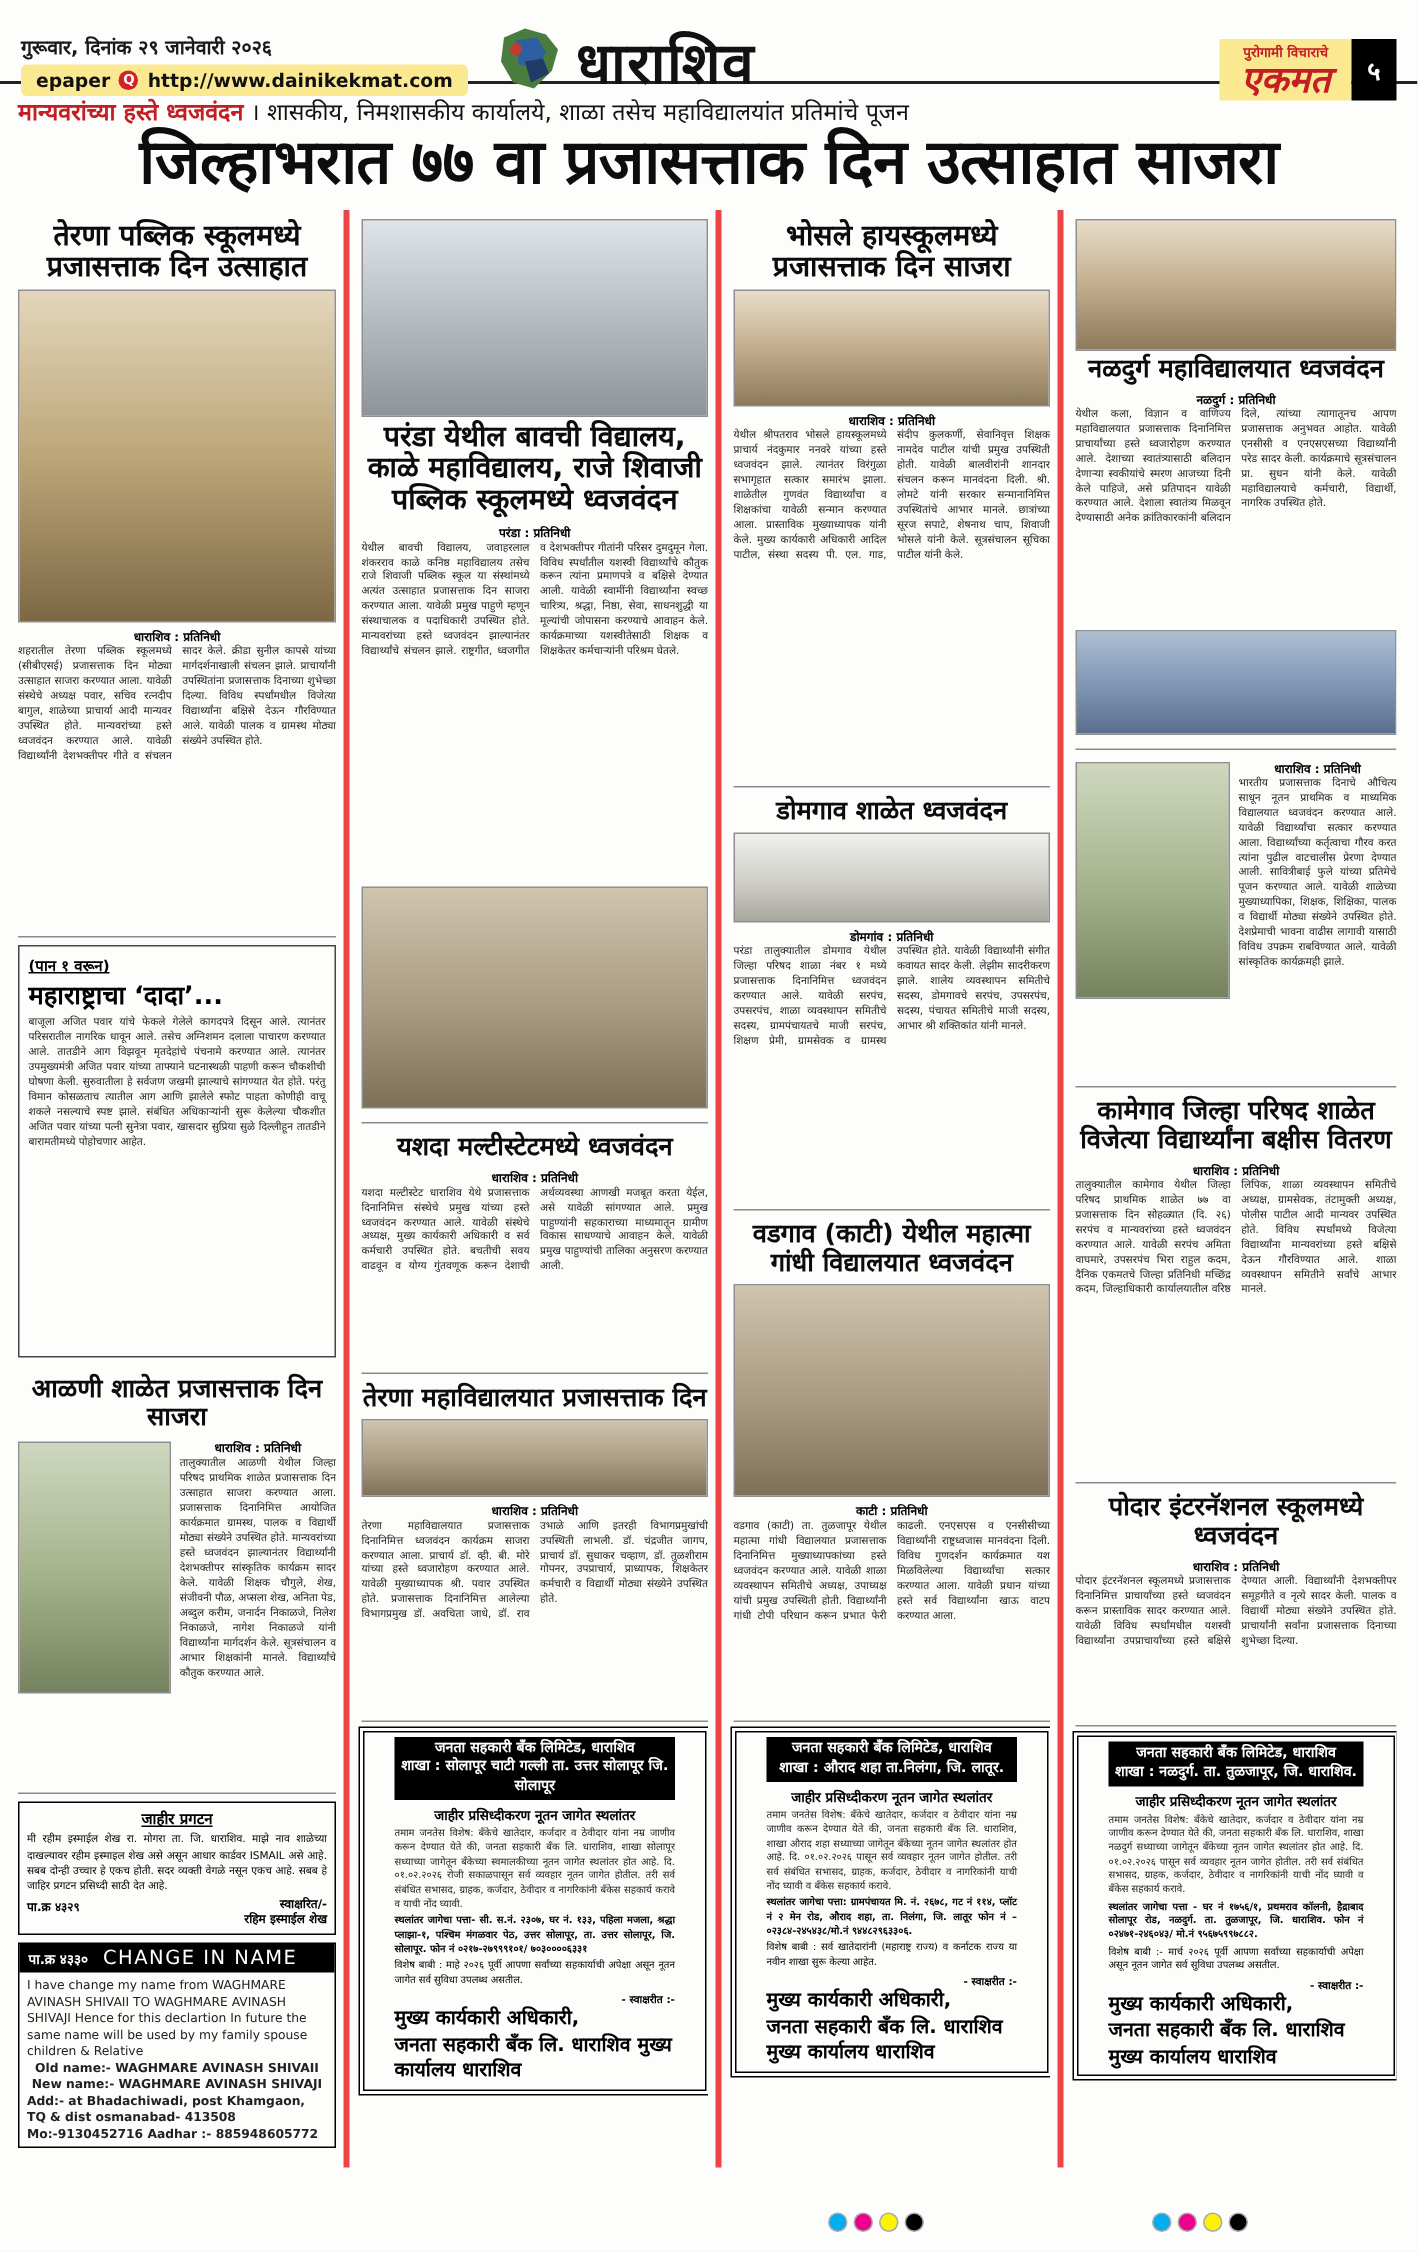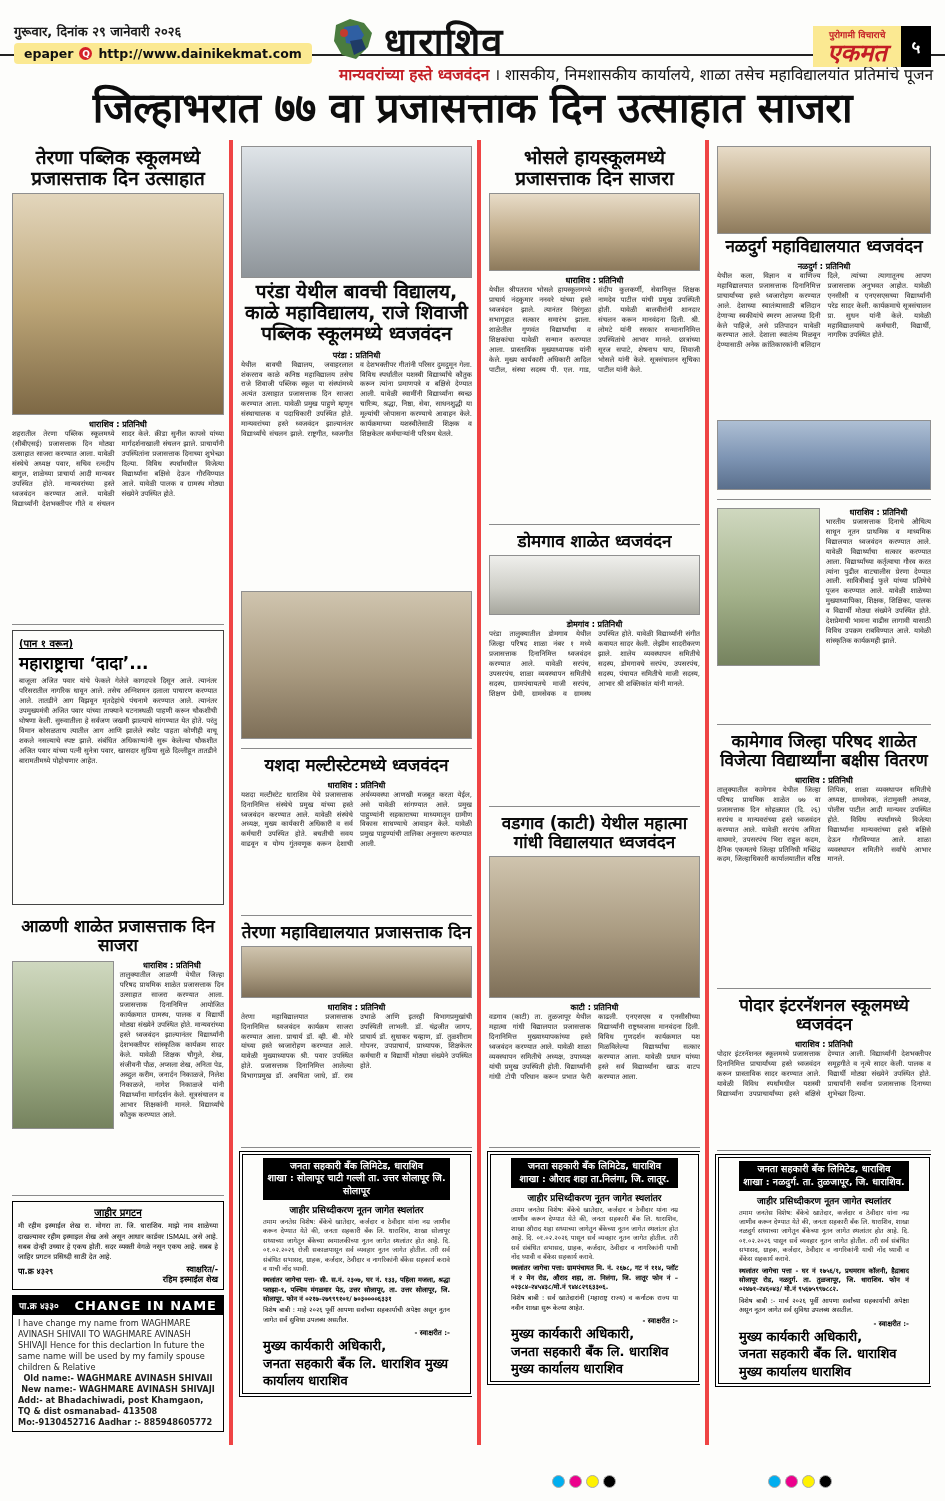--- a/index.html
+++ b/index.html
@@ -15,21 +15,21 @@
   .masthead { position:absolute; left:330px; top:14px; display:flex; align-items:center; gap:8px; }
   .map-ico { width:46px; height:50px; }
   .masthead-title { font-size:38px; font-weight:bold; color:#111; letter-spacing:1px; }
   .hdr-right { position:absolute; right:14px; top:26px; display:flex; align-items:stretch; }
   .brand-box { background:#fbe992; padding:2px 14px; text-align:center; }
   .brand-tag { font-size:9px; font-weight:bold; color:#c41e25; }
   .brand-name { font-size:24px; font-weight:bold; color:#c41e25; font-style:italic; line-height:1; }
   .pageno-box { background:#000; color:#fff; width:30px; display:flex; align-items:center; justify-content:center; font-size:17px; font-weight:bold; }
 
   
-  .kicker-row { text-align:right; padding:7px 12px 2px 12px; font-size:15.5px; }
+  .kicker-row { text-align:left; padding:7px 12px 2px 12px; font-size:15.5px; }
   .kicker-red { color:#c41e25; font-weight:bold; }
   .kicker-black { color:#111; }
   .main-headline { text-align:center; font-size:41px; font-weight:bold; color:#0d0d0d; line-height:1.02; padding:1px 10px 6px 10px; letter-spacing:-0.5px; }
 
   
   .content { display:grid; grid-template-columns:212px 238px 218px 221px; column-gap:10px; padding:4px 12px 0 12px; }
   .col { overflow:hidden; height:1305px; }
   .col + .col { border-left:4px solid #ef4444; padding-left:8px; margin-left:-5px; }
 
   .art { border-bottom:1px solid #8b8b8b; padding:4px 0 6px 0; }
@@ -70,21 +70,21 @@
 
   .pragatan { border:1px solid #000; margin:5px 0; padding:3px 5px; }
   .pragatan-title { text-align:center; font-weight:bold; font-size:10px; text-decoration:underline; margin-bottom:2px; }
   .pragatan-body { font-size:7px; line-height:1.45; text-align:justify; }
   .prag-foot { display:flex; justify-content:space-between; font-size:8px; font-weight:bold; margin-top:3px; }
   .prag-sign { text-align:right; line-height:1.3; }
 
   .cin { border:1.5px solid #000; margin:4px 0; }
   .cin-head { background:#000; color:#fff; display:flex; align-items:center; padding:2px 6px; gap:10px; }
   .cin-ref { font-size:9px; font-weight:bold; }
-  .cin-title { flex:1; text-align:right; font-size:13px; font-weight:bold; letter-spacing:1px; }
+  .cin-title { flex:1; text-align:left; font-size:13px; font-weight:normal; letter-spacing:1px; }
   .cin-body { padding:3px 5px; font-size:8.2px; line-height:1.35; color:#222; }
   .cin-line { font-size:8.2px; font-weight:bold; text-align:center; }
   .cin-addr { font-size:8.2px; font-weight:bold; }
 
   
   .regbar { position:absolute; bottom:8px; left:0; width:945px; height:18px; }
   .regset { position:absolute; top:0; display:flex; gap:4px; }
   .regdot { width:13px; height:13px; border-radius:50%; border:1px solid #aaa; }
 </style>
 </head>

